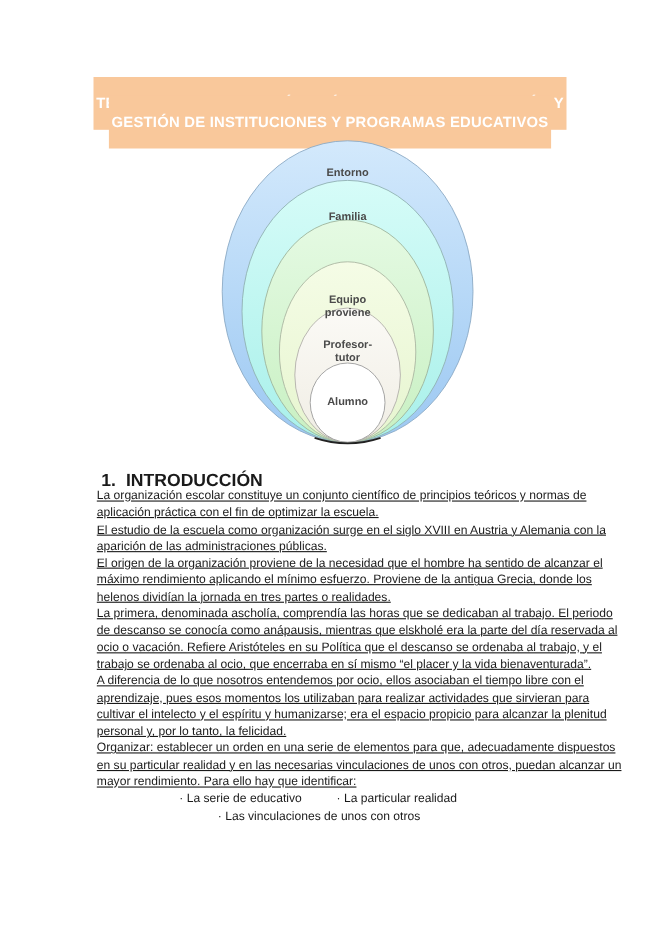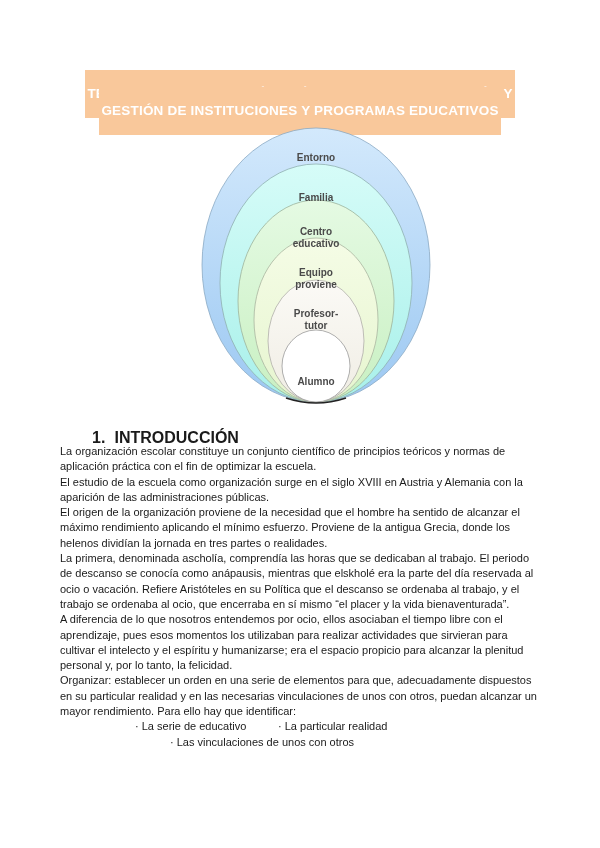--- a/index.html
+++ b/index.html
@@ -9,22 +9,22 @@
     .title-line { display: inline-block; background: #f9c89b; color: #ffffff;
                   font-family: "Liberation Sans", sans-serif; font-weight: bold;
                   font-size: 13.5px; letter-spacing: 0.2px; line-height: 16px; padding: 16px 2px; }
     .title-row { height: 17px; }
     .diagram { position: absolute; left: 0; top: 0; width: 600px; height: 420px; }
     .diagram svg { position: absolute; left: 0; top: 0; }
     .ring-label { position: absolute; width: 120px; text-align: center; font-weight: bold;
                   font-size: 10px; line-height: 12px; color: #4a4a4a; }
     .heading { position: absolute; left: 92px; top: 429px; font-weight: bold; font-size: 16px; }
     .heading .num { display: inline-block; width: 18px; }
-    .body-text { position: absolute; left: 60px; top: 444px; width: 480px;
-                 font-size: 11px; line-height: 15.3px; }
+    .body-text { position: absolute; left: 88px; top: 444px; width: 480px;
+                 font-size: 11px; line-height: 15.3px; text-decoration: underline; }
     .body-text p { margin: 0; }
     .list-row { position: relative; height: 15.3px; }
     .list-row span { position: absolute; top: 0; }
   </style>
 </head>
 <body>
 
 <div class="title-block">
   <div class="title-row"><span class="title-line">TEMA 1: FUNDAMENTACIÓN TEÓRICA DE LA ORGANIZACIÓN Y</span></div>
   <div class="title-row"><span class="title-line">GESTIÓN DE INSTITUCIONES Y PROGRAMAS EDUCATIVOS</span></div>
@@ -61,33 +61,29 @@
     <ellipse cx="316" cy="341" rx="48" ry="61" fill="url(#g4)" stroke="#b0aea8" stroke-width="0.8"></ellipse>
     <ellipse cx="316" cy="366" rx="34" ry="36" fill="#ffffff" stroke="#9a9a9a" stroke-width="0.8"></ellipse>
     <path d="M286 398 Q316 408 346 398" fill="none" stroke="#222" stroke-width="1.6"></path>
   </svg>
   <div class="ring-label" style="left:256px; top:152px;">
     <div>Entorno</div>
   </div>
   <div class="ring-label" style="left:256px; top:192px;">
     <div>Familia</div>
   </div>
-  <div class="ring-label" style="left:256px; top:226px;">
-    <div>Centro</div>
-    <div>educativo</div>
-  </div>
   <div class="ring-label" style="left:256px; top:267px;">
     <div>Equipo</div>
     <div>proviene</div>
   </div>
   <div class="ring-label" style="left:256px; top:308px;">
     <div>Profesor-</div>
     <div>tutor</div>
   </div>
-  <div class="ring-label" style="left:256px; top:360px;margin-top:16px;">
+  <div class="ring-label" style="left:256px; top:360px;">
     <div>Alumno</div>
   </div>
 </div>
 
 <div class="heading">
   <span class="num">1.</span>
   <span>INTRODUCCIÓN</span>
 </div>
 
 <div class="body-text">

